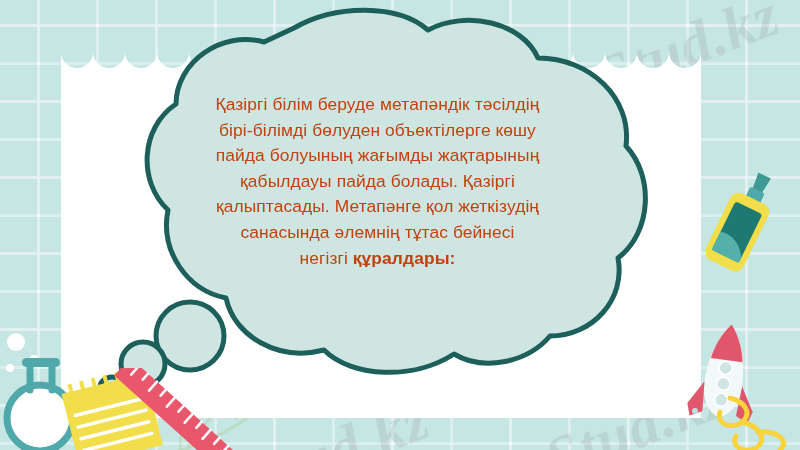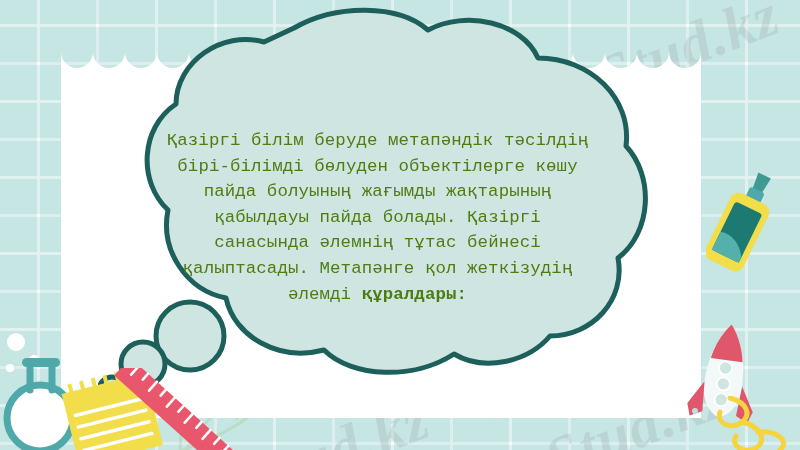--- a/index.html
+++ b/index.html
@@ -49,26 +49,25 @@
   
   .card{position:absolute;left:61px;top:22px;width:640px;height:396px;}
 
   
   .cloud{position:absolute;left:98px;top:6px;width:560px;height:400px;}
 
   
   .cloud-text{
     position:absolute;left:150px;top:92px;width:455px;
     text-align:center;
-    color:#4d7c0f;
-    font-family:Liberation Mono, monospace;
+    color:#c2410c;
+    font-family:Liberation Sans, sans-serif;
     font-size:17.4px;
     line-height:25.6px;
     letter-spacing:.1px;
-    margin-top:36px;
   }
   .cloud-text b{font-weight:700;}
 
   
   .deco{position:absolute;}
   .d-flask{left:-6px;top:356px;width:106px;height:98px;}
   .d-note{left:58px;top:372px;width:112px;height:84px;}
   .d-ruler{left:110px;top:368px;width:130px;height:92px;}
   .d-glue{left:706px;top:166px;width:70px;height:116px;}
   .d-rocket{left:686px;top:322px;width:78px;height:100px;}
@@ -130,24 +129,24 @@
     <circle cx="92" cy="330" r="34" fill="#cfe5e2" stroke="#1d5f5a" stroke-width="5"></circle>
     <circle cx="45" cy="358" r="22" fill="#cfe5e2" stroke="#1d5f5a" stroke-width="5"></circle>
     <circle cx="14" cy="384" r="13" fill="#cfe5e2" stroke="#1d5f5a" stroke-width="5"></circle>
   </svg>
 
   <div class="cloud-text">
     <div>Қазіргі білім беруде метапәндік тәсілдің</div>
     <div>бірі-білімді бөлуден объектілерге көшу</div>
     <div>пайда болуының жағымды жақтарының</div>
     <div>қабылдауы пайда болады. Қазіргі</div>
+    <div>қалыптасады. Метапәнге қол жеткізудің</div>
     <div>санасында әлемнің тұтас бейнесі</div>
-    <div>қалыптасады. Метапәнге қол жеткізудің</div>
     <div>
-      <span>әлемді </span><b>құралдары:</b>
+      <span>негізгі </span><b>құралдары:</b>
     </div>
   </div>
 
   <svg class="deco d-bubbles" viewBox="0 0 44 50">
     <circle cx="14" cy="12" r="9" fill="#ffffff"></circle>
     <circle cx="32" cy="30" r="5" fill="#ffffff"></circle>
     <circle cx="8" cy="38" r="4" fill="#ffffff"></circle>
   </svg>
 
   <svg class="deco d-flask" viewBox="0 0 106 98">

